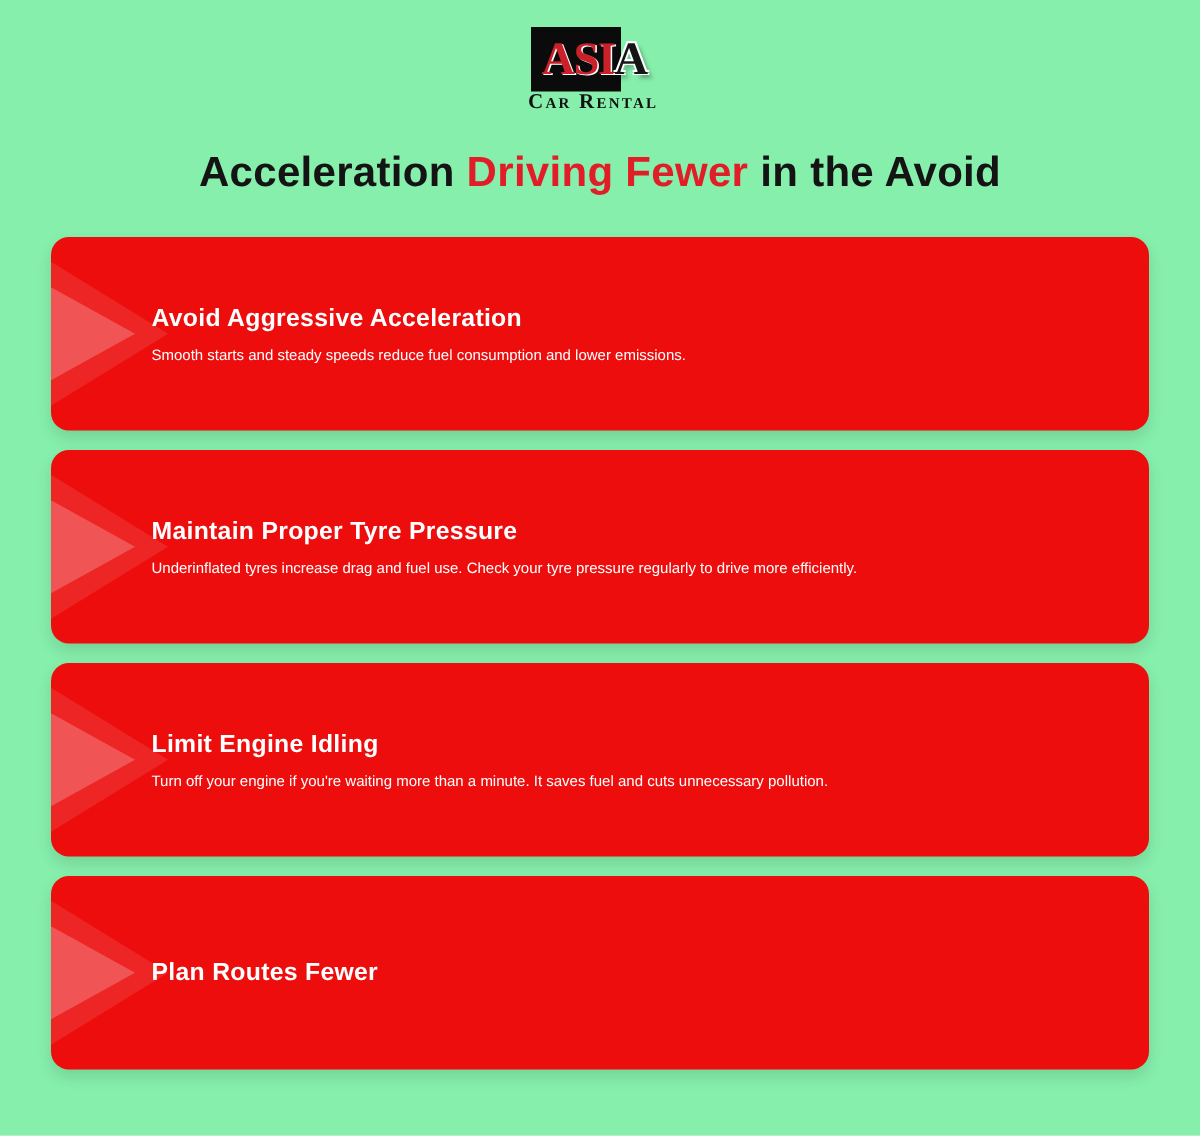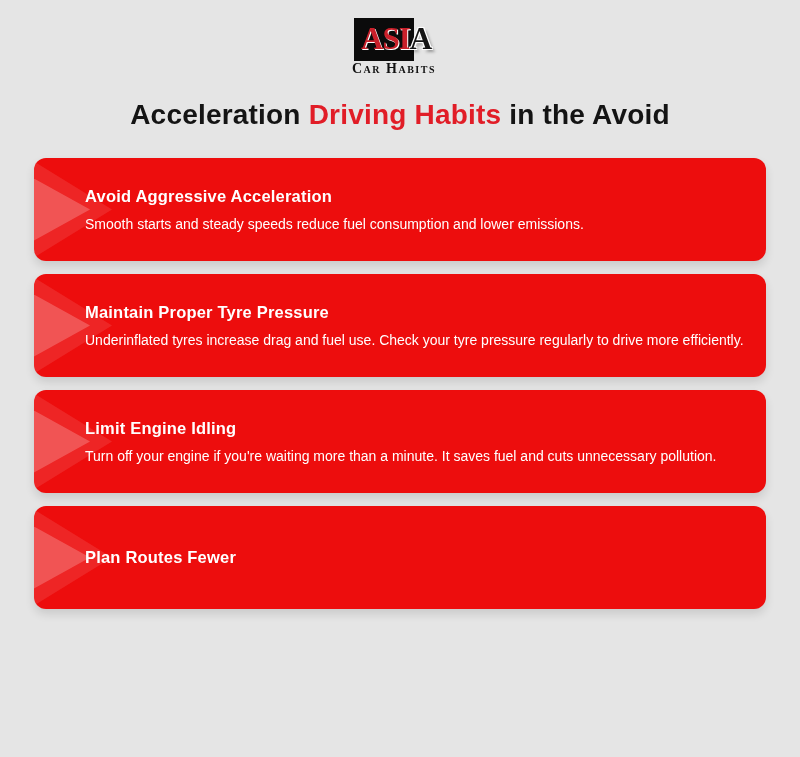--- a/index.html
+++ b/index.html
@@ -5,21 +5,21 @@
   * { box-sizing: border-box; }
   html, body { margin: 0; padding: 0; }
   body {
     width: 800px; height: 757px;
     font-family: "Liberation Sans", sans-serif;
     background: #fbfbfb;
   }
   .page {
     width: 800px; height: 757px;
     padding-top: 14px;
-    background: #e5e5e5;
+    background: #86efac;
     overflow: hidden;
   }
 
   
   .logo { position: relative; width: 112px; height: 62px; margin: 0 auto; }
   .logo-box {
     position: absolute; left: 10px; top: 4px;
     width: 60px; height: 43px; background: #0b0b0b;
   }
   .logo-word {
@@ -49,59 +49,59 @@
     font-size: 28px; line-height: 34px;
     font-weight: bold; color: #141414;
     letter-spacing: 0.2px;
   }
   h1.page-title .hl { color: #e11d27; }
 
   
   .cards { width: 732px; margin: 26px auto 0 auto; }
   .card {
     position: relative;
-    height: 103px;
+    height: 129px;
     margin-bottom: 13px;
     border-radius: 12px;
     background: #ed0d0d;
     color: #ffffff;
     display: flex; flex-direction: column; justify-content: center;
-    padding-left: 51px; padding-right: 20px;
+    padding-left: 67px; padding-right: 20px;
     box-shadow: 0 5px 10px rgba(0,0,0,0.12);
     overflow: hidden;
   }
   .arrow-wrap { position: absolute; left: 0; top: 0; width: 110px; height: 100%; pointer-events: none; }
   .arrow-layer {
     position: absolute; left: 0; top: 50%;
     transform: translateY(-50%);
     clip-path: polygon(0 0, 100% 50%, 0 100%);
   }
   .arrow-faint  { width: 78px; height: 96px; background: rgba(255,255,255,0.10); }
   .arrow-bright { width: 56px; height: 62px; background: rgba(255,255,255,0.22); }
   .card-title {
     font-size: 16.5px; font-weight: bold; letter-spacing: 0.2px;
     position: relative; z-index: 1;
   }
   .card-desc {
-    font-size: 14px; margin-top: 10px; color: #ffffff;
+    font-size: 10px; margin-top: 10px; color: #ffffff;
     position: relative; z-index: 1;
   }
 </style>
 </head>
 <body>
 
 <div class="page">
 
   <div class="logo">
     <div class="logo-box"></div>
     <div class="logo-word"><span class="red-part">ASI</span><span class="dark-part">A</span></div>
-    <div class="logo-sub">Car Habits</div>
+    <div class="logo-sub">Car Rental</div>
   </div>
 
-  <h1 class="page-title"><span>Acceleration </span><span class="hl">Driving Habits</span><span> in the Avoid</span></h1>
+  <h1 class="page-title"><span>Acceleration </span><span class="hl">Driving Fewer</span><span> in the Avoid</span></h1>
 
   <div class="cards">
 
     <div class="card">
       <div class="arrow-wrap">
         <div class="arrow-layer arrow-faint"></div>
         <div class="arrow-layer arrow-bright"></div>
       </div>
       <div class="card-title">Avoid Aggressive Acceleration</div>
       <div class="card-desc">Smooth starts and steady speeds reduce fuel consumption and lower emissions.</div>

